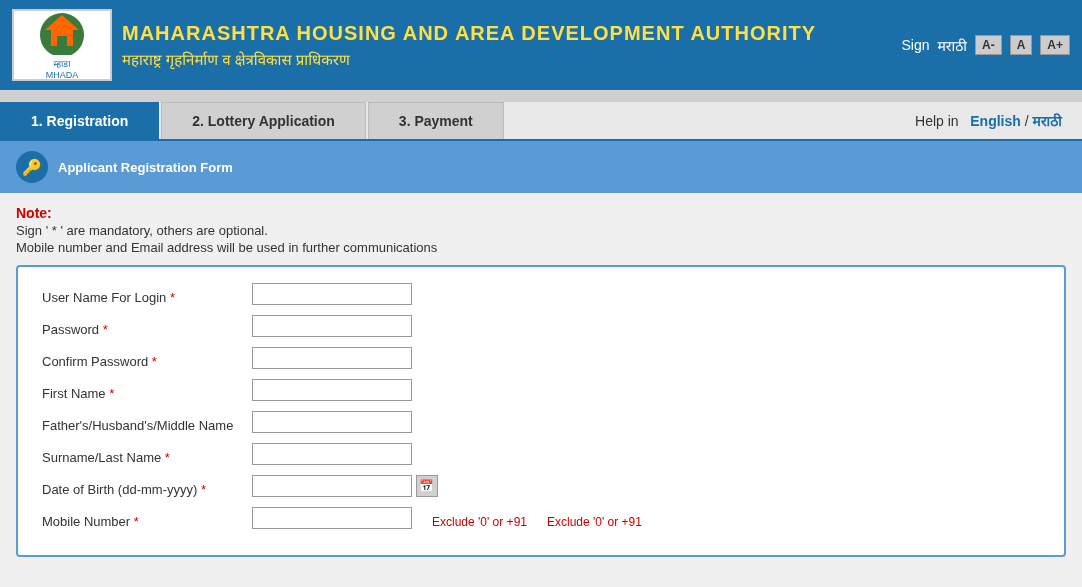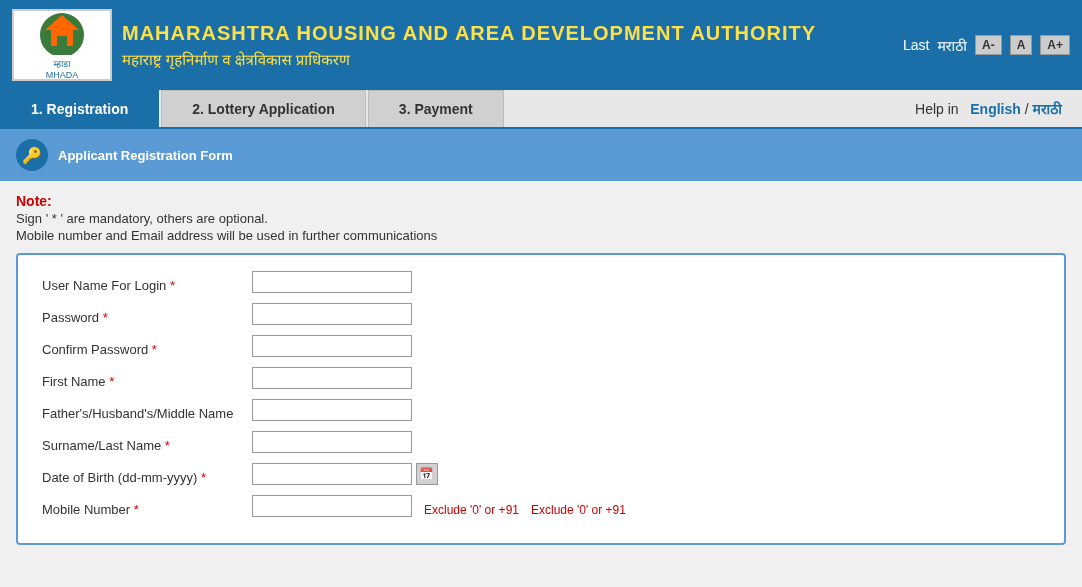--- a/index.html
+++ b/index.html
@@ -83,20 +83,21 @@
     }
 
     
     .tabs {
       display: flex;
       align-items: center;
       justify-content: space-between;
       background: #e8e8e8;
       border-bottom: 2px solid #1a6fa8;
       padding: 0;
+      margin-top: 12px;
     }
     .tabs-left {
       display: flex;
     }
     .tab {
       padding: 10px 30px;
       cursor: pointer;
       font-size: 14px;
       font-weight: bold;
       border: 1px solid #bbb;
@@ -207,21 +208,21 @@
       cursor: pointer;
       margin-left: 4px;
       display: flex;
       align-items: center;
       justify-content: center;
       font-size: 12px;
     }
     .hint-text {
       color: #cc0000;
       font-size: 12px;
-      margin-left: 12px;
+      margin-left: 20px;
     }
   </style>
 </head>
 <body>
 
 <div class="header">
   <div class="header-left">
     <div class="logo-box">
       <div class="logo-inner">
         <svg class="logo-house" viewBox="0 0 50 45">
@@ -237,21 +238,21 @@
           <span>MHADA</span>
         </div>
       </div>
     </div>
     <div class="header-text">
       <h1>MAHARASHTRA HOUSING AND AREA DEVELOPMENT AUTHORITY</h1>
       <p>महाराष्ट्र गृहनिर्माण व क्षेत्रविकास प्राधिकरण</p>
     </div>
   </div>
   <div class="header-right">
-    <a href="#">Last</a>
+    <a href="#">Sign</a>
     <a href="#">मराठी</a>
     <button class="font-btn">A-</button>
     <button class="font-btn">A</button>
     <button class="font-btn">A+</button>
   </div>
 </div>
 
 <div class="main-container">
 
   <div class="tabs">

